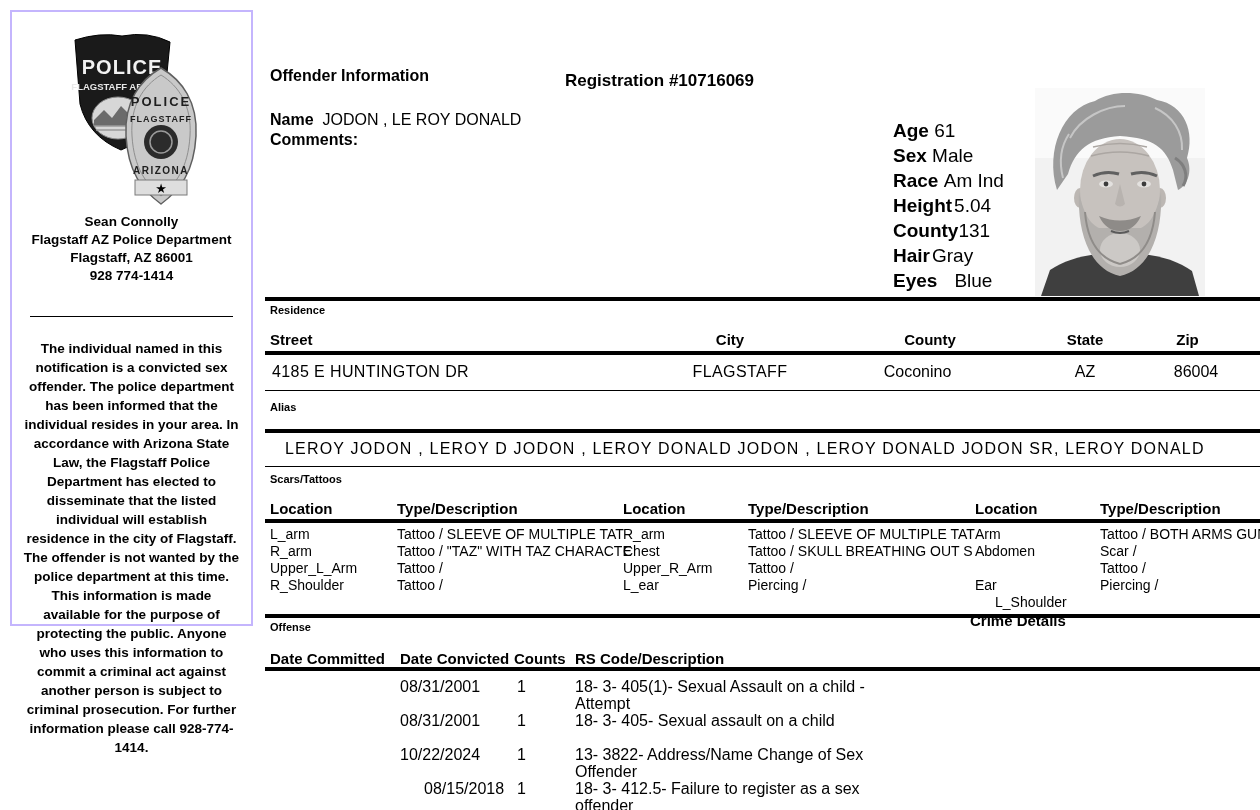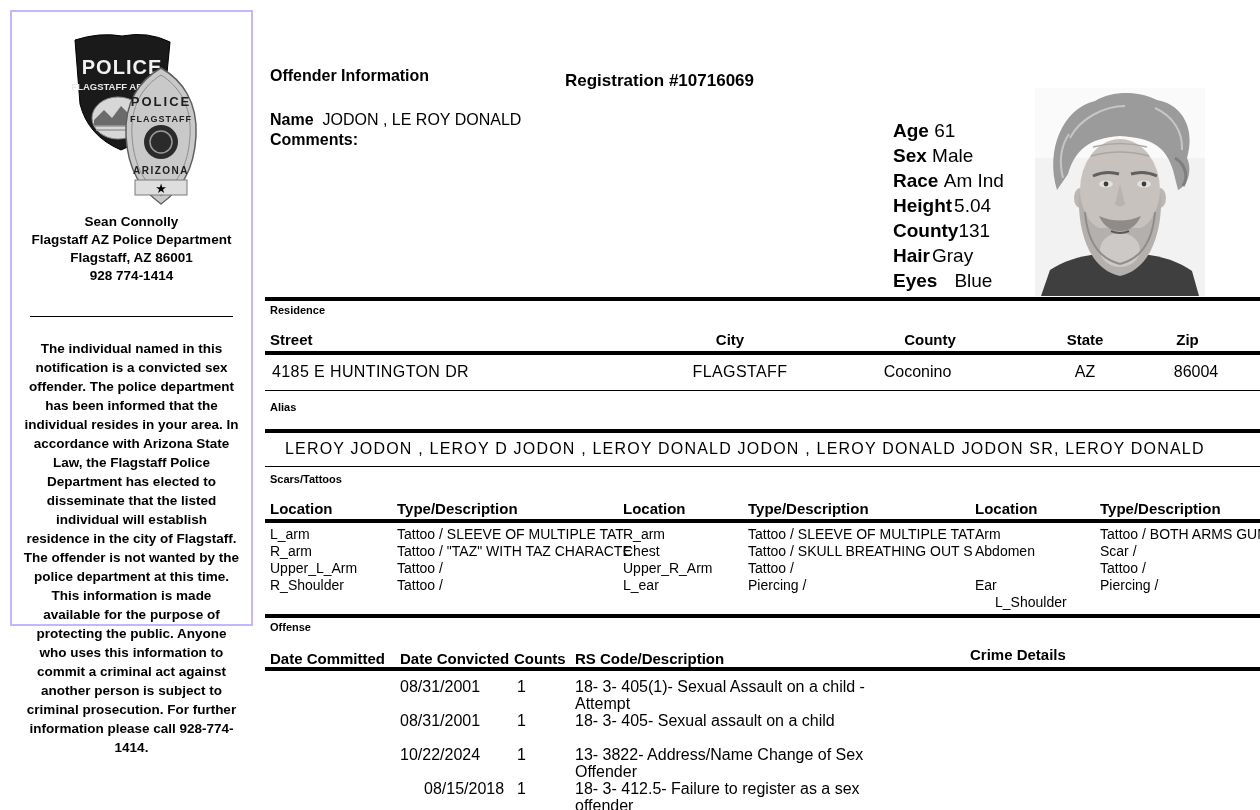--- a/index.html
+++ b/index.html
@@ -209,21 +209,21 @@
   </div>
 
   <div class="thick" style="left:265px;top:614px;width:995px;"></div>
   <div class="abs sec-h" style="left:270px;top:621px;">Offense</div>
 
   <div>
     <div class="abs col-h" style="left:270px;top:650px;">Date Committed</div>
     <div class="abs col-h" style="left:400px;top:650px;">Date Convicted</div>
     <div class="abs col-h" style="left:514px;top:650px;">Counts</div>
     <div class="abs col-h" style="left:575px;top:650px;">RS Code/Description</div>
-    <div class="abs col-h" style="left:970px;top:646px;">Crime Details</div>
+    <div class="abs col-h" style="left:970px;top:612px;">Crime Details</div>
   </div>
 
   <div class="thick" style="left:265px;top:667px;width:995px;"></div>
 
   <div>
     <div class="off-row" style="left:270px;top:678px;"></div>
     <div class="off-row" style="left:400px;top:678px;">08/31/2001</div>
     <div class="off-row" style="left:517px;top:678px;">1</div>
     <div class="off-row" style="left:575px;top:678px;width:300px;">18- 3- 405(1)- Sexual Assault on a child - Attempt</div>
     <div class="off-row" style="left:970px;top:678px;"></div>

